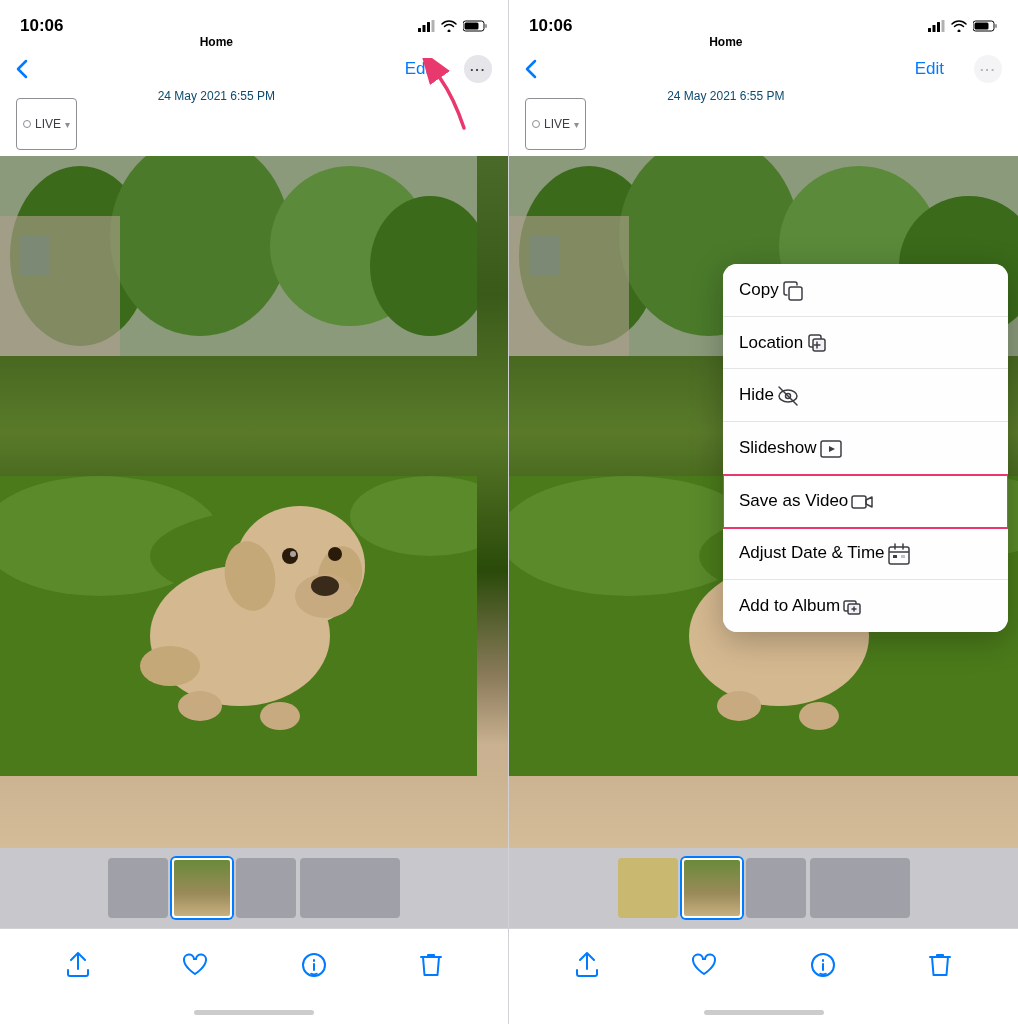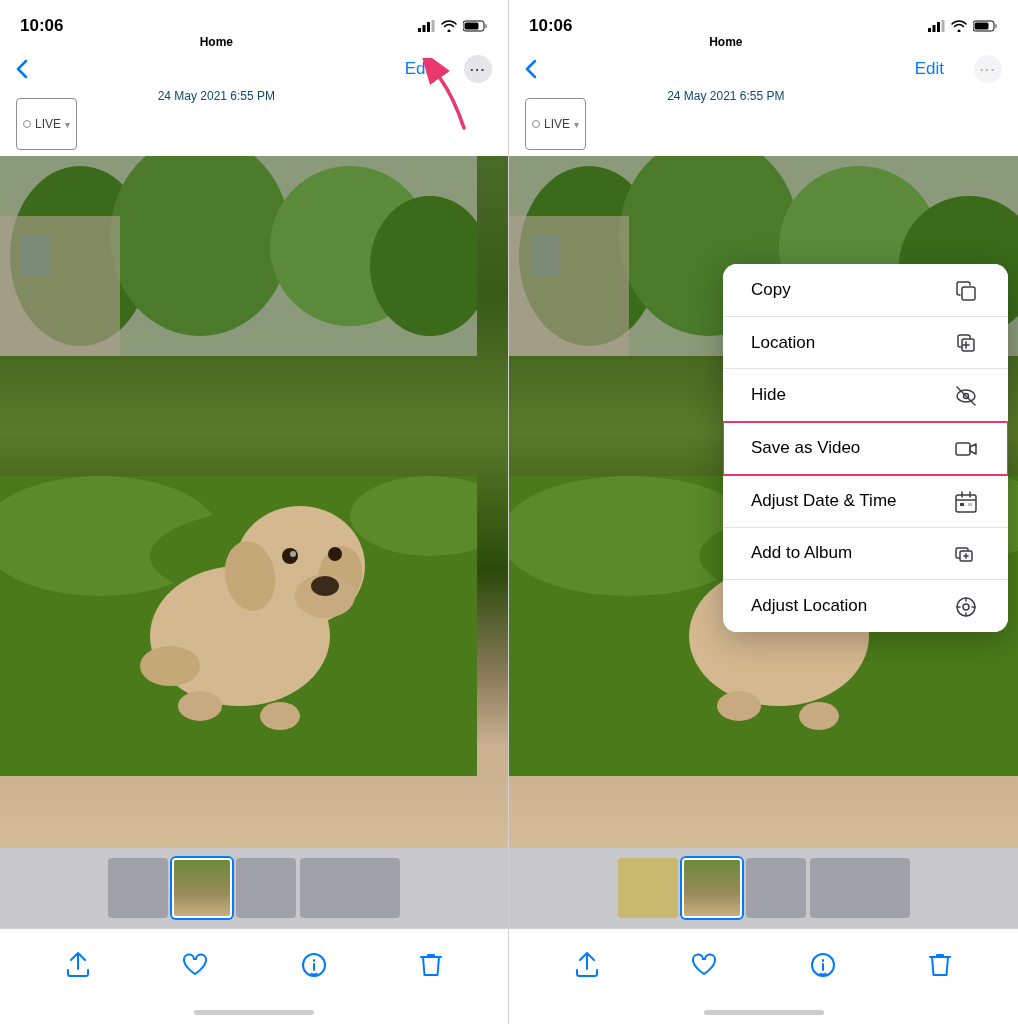--- a/index.html
+++ b/index.html
@@ -211,22 +211,21 @@
       width: 285px;
       background: #f2f2f7;
       border-radius: 14px;
       overflow: hidden;
       box-shadow: 0 8px 32px rgba(0,0,0,0.25);
       z-index: 10;
     }
     .menu-item {
       display: flex;
       align-items: center;
-      justify-content: space-between;
-      padding: 14px 28px;
+      padding: 14px 16px;
       background: rgba(255,255,255,0.92);
       border-bottom: 1px solid rgba(0,0,0,0.1);
       cursor: pointer;
     }
     .menu-item:last-child {
       border-bottom: none;
     }
     .menu-item.highlighted {
       background: rgba(255,255,255,0.97);
       outline: 2px solid #e8386e;
@@ -524,20 +523,29 @@
         <span class="menu-item-label">Hide</span>
         <span class="menu-item-icon">
           <svg width="22" height="22" viewBox="0 0 22 22" fill="none">
               <ellipse cx="11" cy="11" rx="9" ry="6" stroke="#3c3c43" stroke-width="1.5"></ellipse>
               <circle cx="11" cy="11" r="2.5" stroke="#3c3c43" stroke-width="1.5"></circle>
               <line x1="2" y1="2" x2="20" y2="20" stroke="#3c3c43" stroke-width="1.5" stroke-linecap="round"></line>
             </svg>
         </span>
       </div>
 
+      <div class="menu-item">
+        <span class="menu-item-label">Slideshow</span>
+        <span class="menu-item-icon">
+          <svg width="22" height="22" viewBox="0 0 22 22" fill="none">
+              <rect x="1" y="3" width="20" height="16" rx="2" stroke="#3c3c43" stroke-width="1.5"></rect>
+              <polygon points="9,8 15,11 9,14" fill="#3c3c43"></polygon>
+            </svg>
+        </span>
+      </div>
 
       <div class="menu-item highlighted">
         <span class="menu-item-label">Save as Video</span>
         <span class="menu-item-icon">
           <svg width="22" height="22" viewBox="0 0 22 22" fill="none">
               <rect x="1" y="5" width="14" height="12" rx="2" stroke="#3c3c43" stroke-width="1.5"></rect>
               <path d="M15 9l6-3v10l-6-3V9z" stroke="#3c3c43" stroke-width="1.5" stroke-linejoin="round"></path>
             </svg>
         </span>
       </div>
@@ -561,33 +569,20 @@
         <span class="menu-item-icon">
           <svg width="22" height="22" viewBox="0 0 22 22" fill="none">
               <rect x="1" y="5" width="12" height="10" rx="1.5" stroke="#3c3c43" stroke-width="1.5"></rect>
               <rect x="5" y="8" width="12" height="10" rx="1.5" stroke="#3c3c43" stroke-width="1.5" fill="#f2f2f7"></rect>
               <line x1="11" y1="11" x2="11" y2="15" stroke="#3c3c43" stroke-width="1.5" stroke-linecap="round"></line>
               <line x1="9" y1="13" x2="13" y2="13" stroke="#3c3c43" stroke-width="1.5" stroke-linecap="round"></line>
             </svg>
         </span>
       </div>
 
-      <div class="menu-item" style="border-bottom:none;">
-        <span class="menu-item-label">Adjust Location</span>
-        <span class="menu-item-icon">
-          <svg width="22" height="22" viewBox="0 0 22 22" fill="none">
-              <circle cx="11" cy="11" r="9" stroke="#3c3c43" stroke-width="1.5"></circle>
-              <circle cx="11" cy="11" r="3" stroke="#3c3c43" stroke-width="1.5"></circle>
-              <line x1="11" y1="2" x2="11" y2="5" stroke="#3c3c43" stroke-width="1.5" stroke-linecap="round"></line>
-              <line x1="11" y1="17" x2="11" y2="20" stroke="#3c3c43" stroke-width="1.5" stroke-linecap="round"></line>
-              <line x1="2" y1="11" x2="5" y2="11" stroke="#3c3c43" stroke-width="1.5" stroke-linecap="round"></line>
-              <line x1="17" y1="11" x2="20" y2="11" stroke="#3c3c43" stroke-width="1.5" stroke-linecap="round"></line>
-            </svg>
-        </span>
-      </div>
     </div>
   </div>
 
   <div class="thumb-strip">
     <div class="thumb-gray" style="background:#c8b870;"></div>
     <div class="thumb-puppy" style="border: 2px solid #fff; box-shadow: 0 0 0 2px #007aff;"></div>
     <div class="thumb-gray"></div>
     <div class="thumb-gray" style="width:100px;"></div>
   </div>
 

